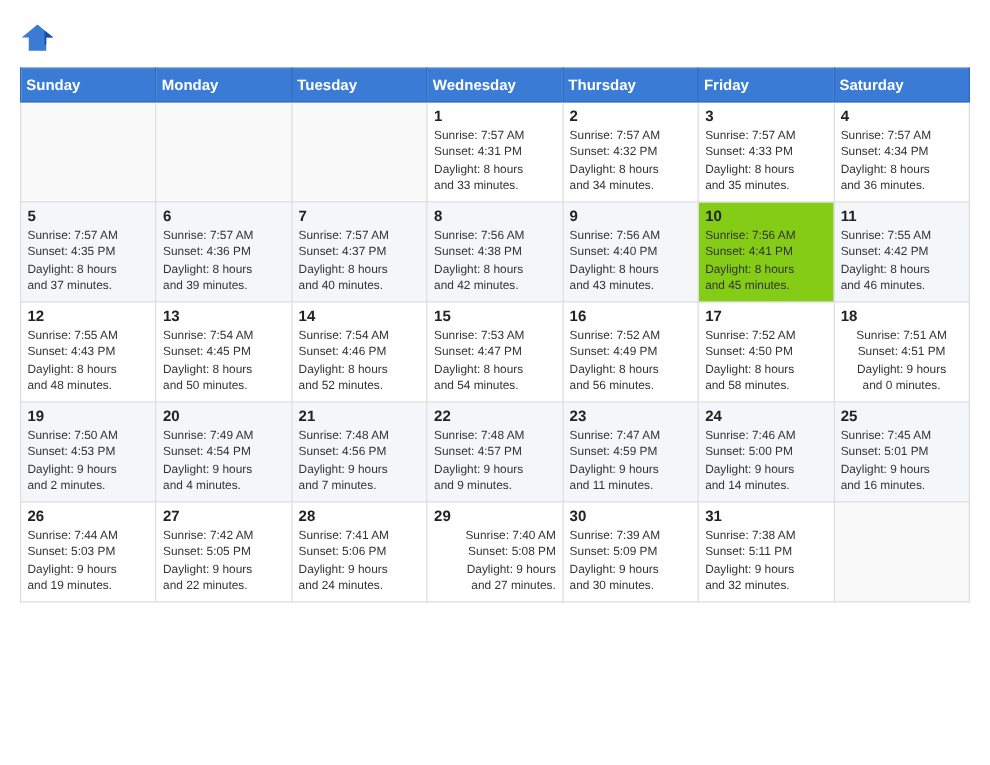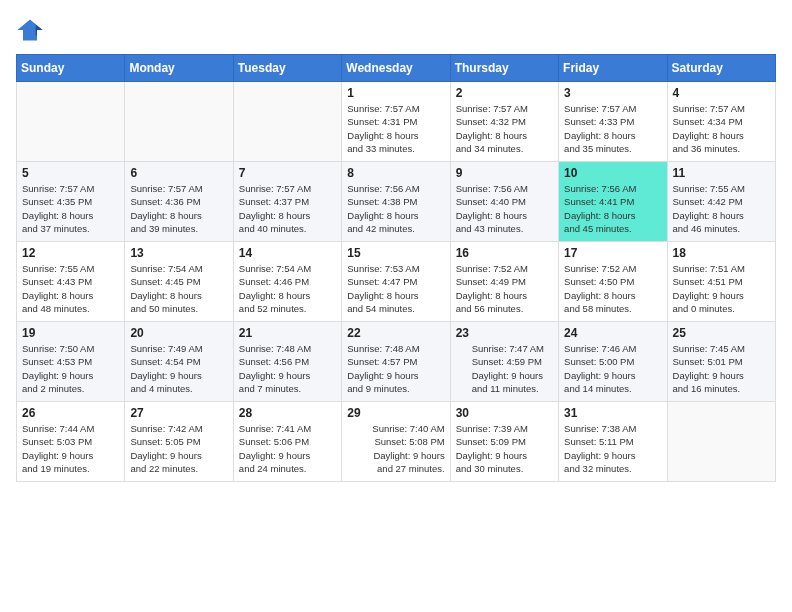--- a/index.html
+++ b/index.html
@@ -191,21 +191,21 @@
 Daylight: 8 hours
 and 42 minutes.</div>
         </td>
         <td style="background: rgb(244, 246, 250);">
           <span class="day-number">9</span>
           <div class="day-info" style="white-space: pre-line;">Sunrise: 7:56 AM
 Sunset: 4:40 PM
 Daylight: 8 hours
 and 43 minutes.</div>
         </td>
-        <td style="background: #5eead4;">
+        <td style="background: #84cc16;">
           <span class="day-number">10</span>
           <div class="day-info" style="white-space: pre-line;">Sunrise: 7:56 AM
 Sunset: 4:41 PM
 Daylight: 8 hours
 and 45 minutes.</div>
         </td>
         <td style="background: rgb(244, 246, 250); margin-top: 30px;">
           <span class="day-number">11</span>
           <div class="day-info" style="white-space: pre-line;">Sunrise: 7:55 AM
 Sunset: 4:42 PM
@@ -251,21 +251,21 @@
         </td>
         <td style="background: rgb(255, 255, 255);">
           <span class="day-number">17</span>
           <div class="day-info" style="white-space: pre-line;">Sunrise: 7:52 AM
 Sunset: 4:50 PM
 Daylight: 8 hours
 and 58 minutes.</div>
         </td>
         <td style="background: rgb(255, 255, 255);">
           <span class="day-number">18</span>
-          <div class="day-info" style="white-space: pre-line;">Sunrise: 7:51 AM
+          <div class="day-info" style="white-space: pre-line; text-align: center;">Sunrise: 7:51 AM
 Sunset: 4:51 PM
 Daylight: 9 hours
 and 0 minutes.</div>
         </td>
       </tr>
       <tr>
         <td style="background: rgb(244, 246, 250);">
           <span class="day-number">19</span>
           <div class="day-info" style="white-space: pre-line;">Sunrise: 7:50 AM
 Sunset: 4:53 PM
@@ -288,21 +288,21 @@
         </td>
         <td style="background: rgb(244, 246, 250);">
           <span class="day-number">22</span>
           <div class="day-info" style="white-space: pre-line;">Sunrise: 7:48 AM
 Sunset: 4:57 PM
 Daylight: 9 hours
 and 9 minutes.</div>
         </td>
         <td style="background: rgb(244, 246, 250);">
           <span class="day-number">23</span>
-          <div class="day-info" style="white-space: pre-line; margin-left: 16px;">Sunrise: 7:47 AM
+          <div class="day-info" style="white-space: pre-line;">Sunrise: 7:47 AM
 Sunset: 4:59 PM
 Daylight: 9 hours
 and 11 minutes.</div>
         </td>
         <td style="background: rgb(244, 246, 250);">
           <span class="day-number">24</span>
           <div class="day-info" style="white-space: pre-line;">Sunrise: 7:46 AM
 Sunset: 5:00 PM
 Daylight: 9 hours
 and 14 minutes.</div>

